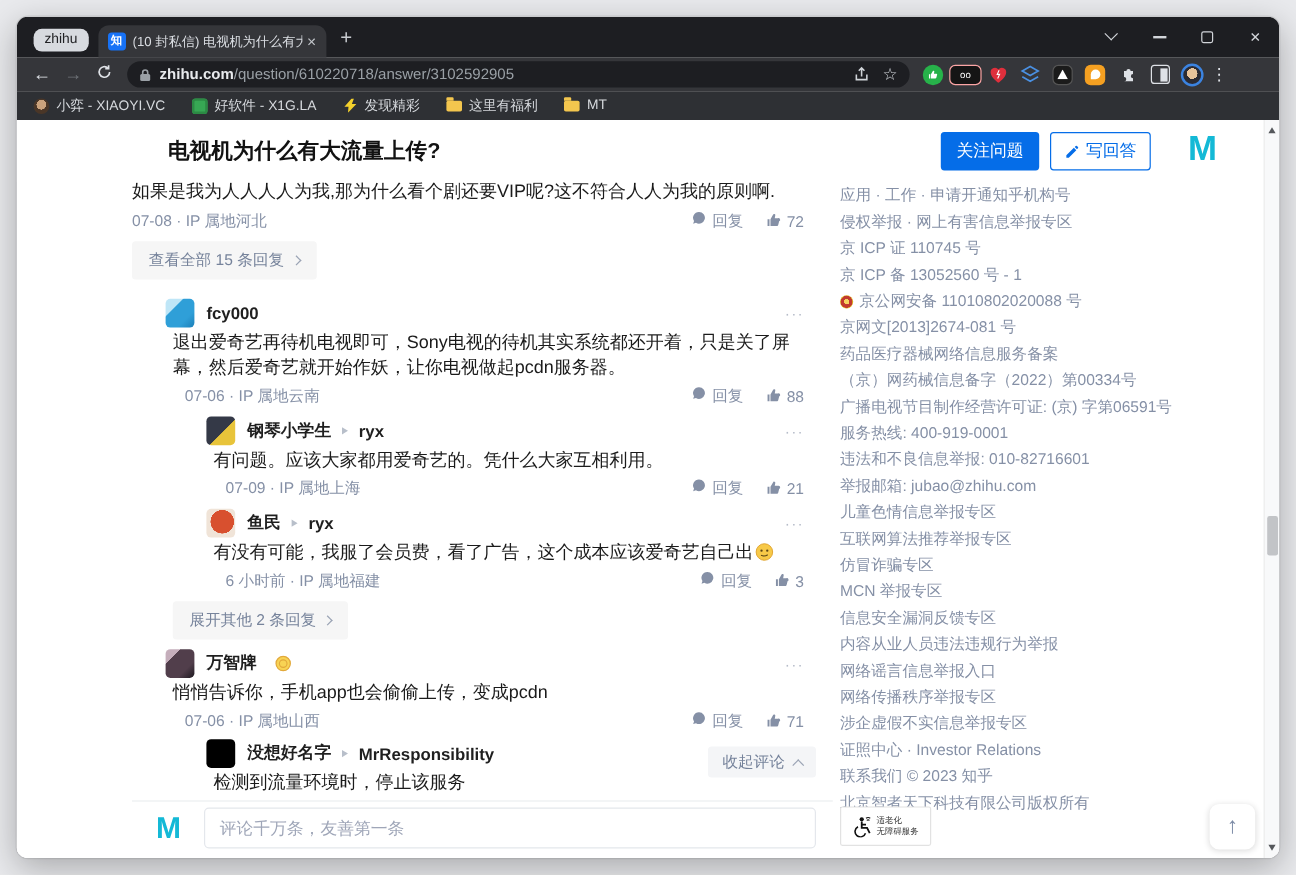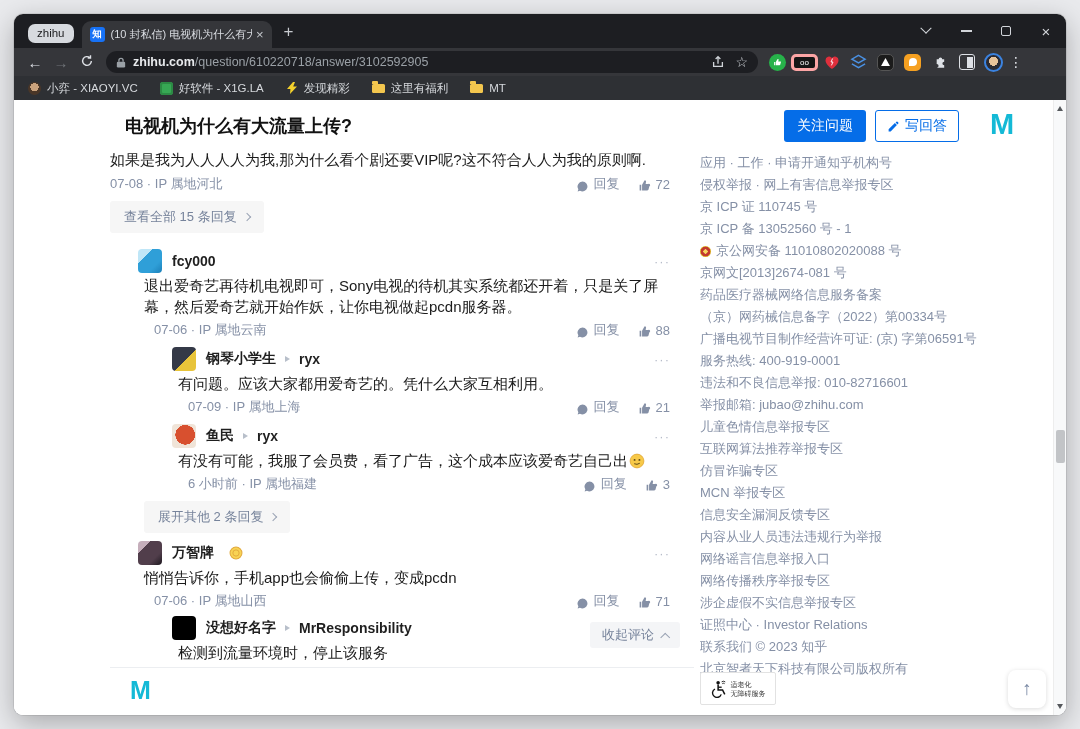--- a/index.html
+++ b/index.html
@@ -45,34 +45,34 @@
   .bookmarks { height:24px; background:#2e3034; display:flex; align-items:center; padding-left:14px; gap:22px; }
   .bm { display:flex; align-items:center; gap:6px; color:#d6d9dd; font-size:11.5px; }
   .bm-avatar { width:13px; height:13px; border-radius:50%; background:radial-gradient(circle at 50% 40%, #caa27c 0 40%, #4a3627 41%); }
   .bm-green { width:13px; height:13px; border-radius:3px; background:#37a854; box-shadow:inset 0 0 0 2px #2c8a44; }
   .folder { width:13px; height:9px; background:#f3c64e; border-radius:1.5px; position:relative; }
   .folder::before { content:''; position:absolute; top:-2.5px; left:0; width:6px; height:3px; background:#f3c64e; border-radius:1px 1px 0 0; }
 
   
   .page { position:relative; width:1052px; height:615px; background:#fff; }
   .page-header { position:absolute; left:0; top:0; width:1052px; height:52px; background:#fff; z-index:6; }
-  .q-title { position:absolute; left:111px; top:14px; font-size:18px; font-weight:bold; color:#121212; }
+  .q-title { position:absolute; left:126px; top:14px; font-size:18px; font-weight:bold; color:#121212; }
   .btn-follow { position:absolute; left:770px; top:10px; width:82px; height:32px; background:#056de8;
     color:#fff; font-size:14px; border:none; border-radius:3px; }
   .btn-write { position:absolute; left:861px; top:10px; width:84px; height:32px; background:#fff;
     color:#056de8; font-size:14px; border:1px solid #056de8; border-radius:3px;
     display:flex; align-items:center; justify-content:center; gap:5px; }
   .logo-m { position:absolute; left:976px; top:8px; font-size:29px; font-weight:bold; color:#14b9d6; letter-spacing:-1px; }
 
   
   .main-col { position:absolute; left:96px; top:51px; width:560px; font-size:15px; color:#1b1b1b; z-index:2; }
   .ptext { line-height:18px; }
   .meta { display:flex; justify-content:space-between; align-items:center; margin-top:6px; font-size:13px; color:#8590a6; }
   .actions { display:flex; gap:18px; align-items:center; }
-  .action { display:flex; gap:5px; align-items:flex-end; color:#8590a6; }
+  .action { display:flex; gap:5px; align-items:flex-start; color:#8590a6; }
   .action svg { flex:none; }
   .pill { display:inline-flex; align-items:center; gap:7px; background:#f6f6f6; border-radius:3px;
     padding:7px 14px; font-size:13px; color:#76839b; margin-top:8px; }
   .arrow-r { width:6px; height:6px; border-right:1.3px solid #9aa3b4; border-top:1.3px solid #9aa3b4; transform:rotate(45deg); }
   .arrow-up { width:7px; height:7px; border-right:1.3px solid #9aa3b4; border-top:1.3px solid #9aa3b4; transform:rotate(-45deg) translate(-1px,2px); }
   .comment { margin-top:16px; }
   .reply { margin-left:34px; }
   .chead { display:flex; align-items:center; gap:10px;padding-left:28px; }
   .avatar { width:24px; height:24px; border-radius:4px; flex:none; }
   .av-fcy { background:linear-gradient(135deg,#bfe6f7 0 30%,#2f9fd8 31% 70%,#1b7fb8); }
@@ -169,21 +169,21 @@
     </div>
     <div class="ext-row">
       <div class="ext">
           <div class="sq" style="width:17px;height:17px;border-radius:50%;background:#27b24a;">
             <svg width="9" height="9" viewBox="0 0 16 16">
               <path d="M4 7v6H2V7h2zm1 6h6.4c.8 0 1.5-.5 1.6-1.3l.9-3.5A1.4 1.4 0 0 0 12.5 6H9.4l.5-2.7A1.2 1.2 0 0 0 7.6 2.5L5 7v6z" fill="#fff"></path>
             </svg>
           </div>
         </div>
       <div class="ext">
-          <div class="sq" style="width:39px;height:17px;background:#151515;border:3px solid #fca5a5;">
+          <div class="sq" style="width:39px;height:17px;background:#151515;border:1px solid #fca5a5;">
             <span style="color:#fff;font-size:8px;letter-spacing:0;">oo</span>
           </div>
         </div>
       <div class="ext">
           <svg width="16" height="15" viewBox="0 0 16 15">
             <path d="M8 14S1.5 9.6 1.5 5.2A3.6 3.6 0 0 1 8 3a3.6 3.6 0 0 1 6.5 2.2C14.5 9.6 8 14 8 14z" fill="#df2f3c"></path>
             <path d="M8.6 3.5 7 7h2l-1.6 3.4" stroke="#fff" stroke-width=".9" fill="none"></path>
           </svg>
         </div>
       <div class="ext">
@@ -533,20 +533,21 @@
         </div>
     </div>
 
     <div class="back-top">
         <span>↑</span>
       </div>
 
     <div class="composer">
       <div class="composer-line"></div>
       <div class="logo-m2">M</div>
+      <input class="comment-input" placeholder="评论千万条，友善第一条" style="">
     </div>
 
     <div class="scrollbar">
       <div class="sb-up"></div>
       <div class="sb-thumb"></div>
       <div class="sb-down"></div>
     </div>
   </div>
 </div>
 

